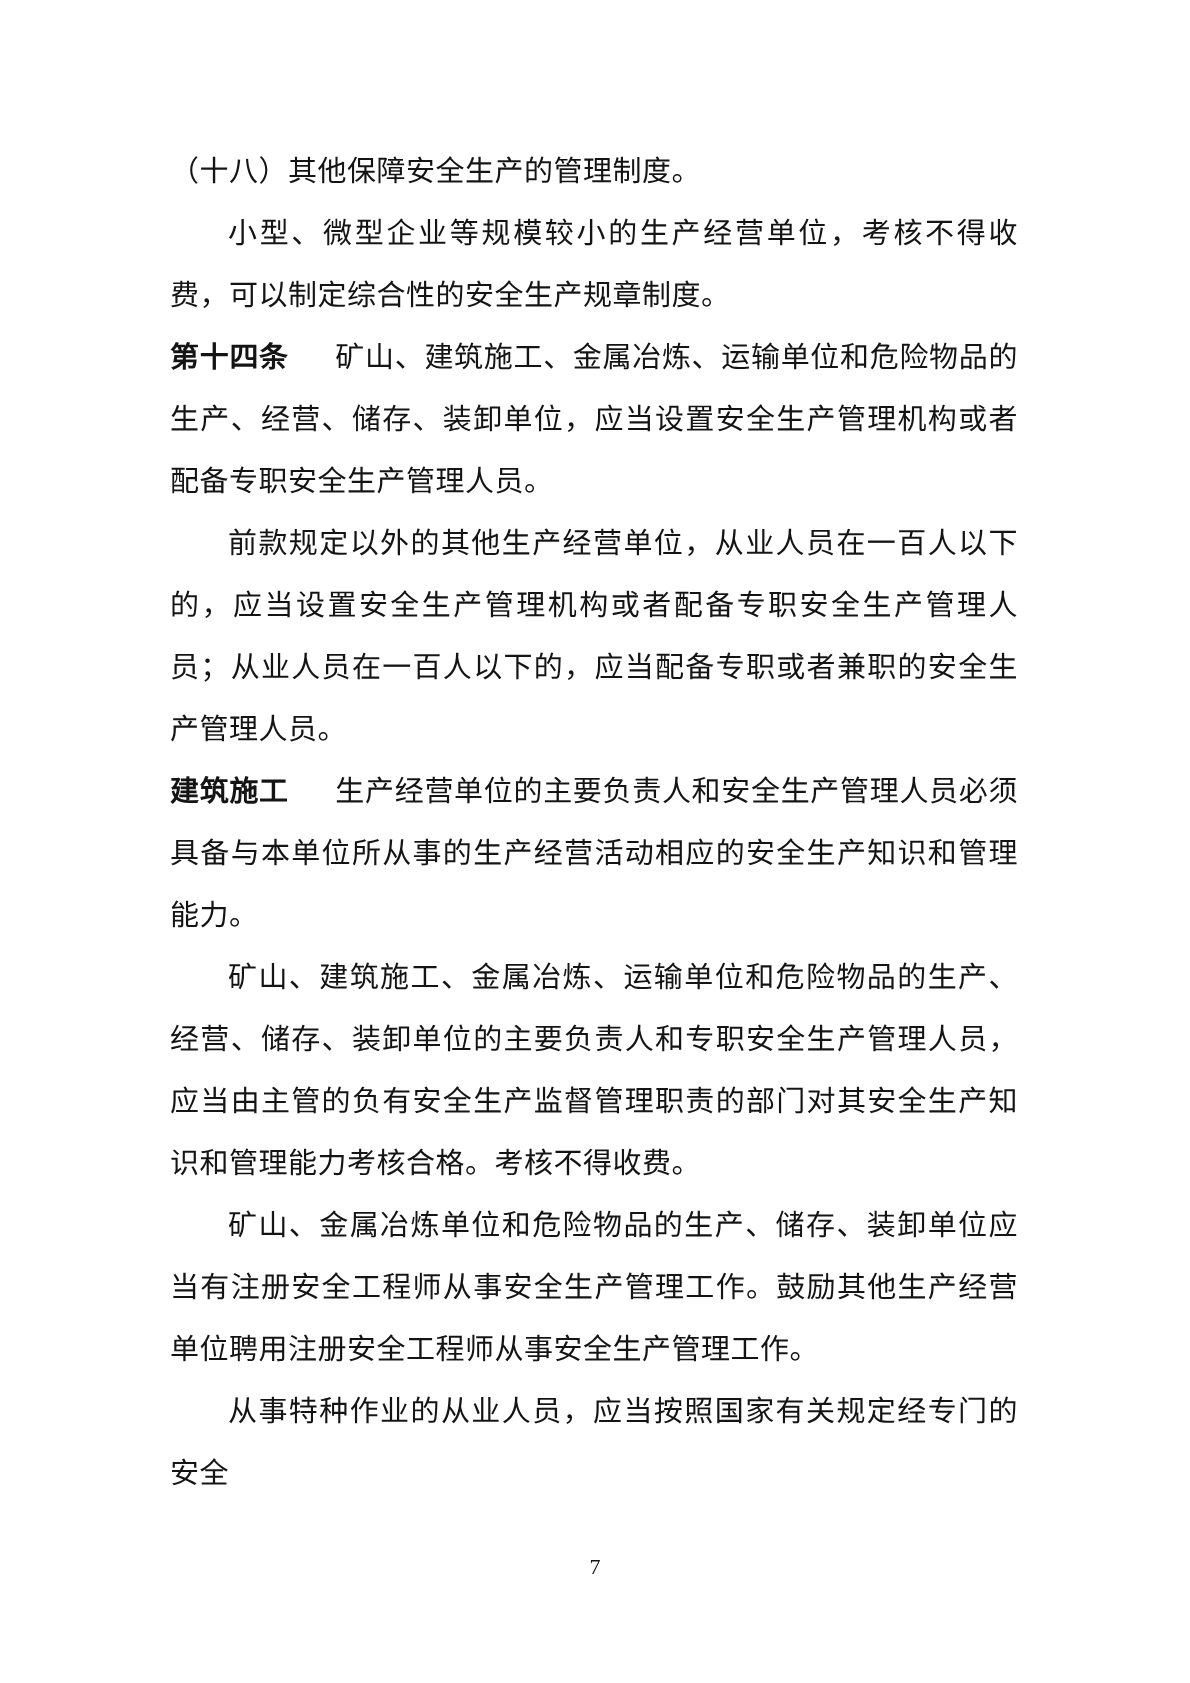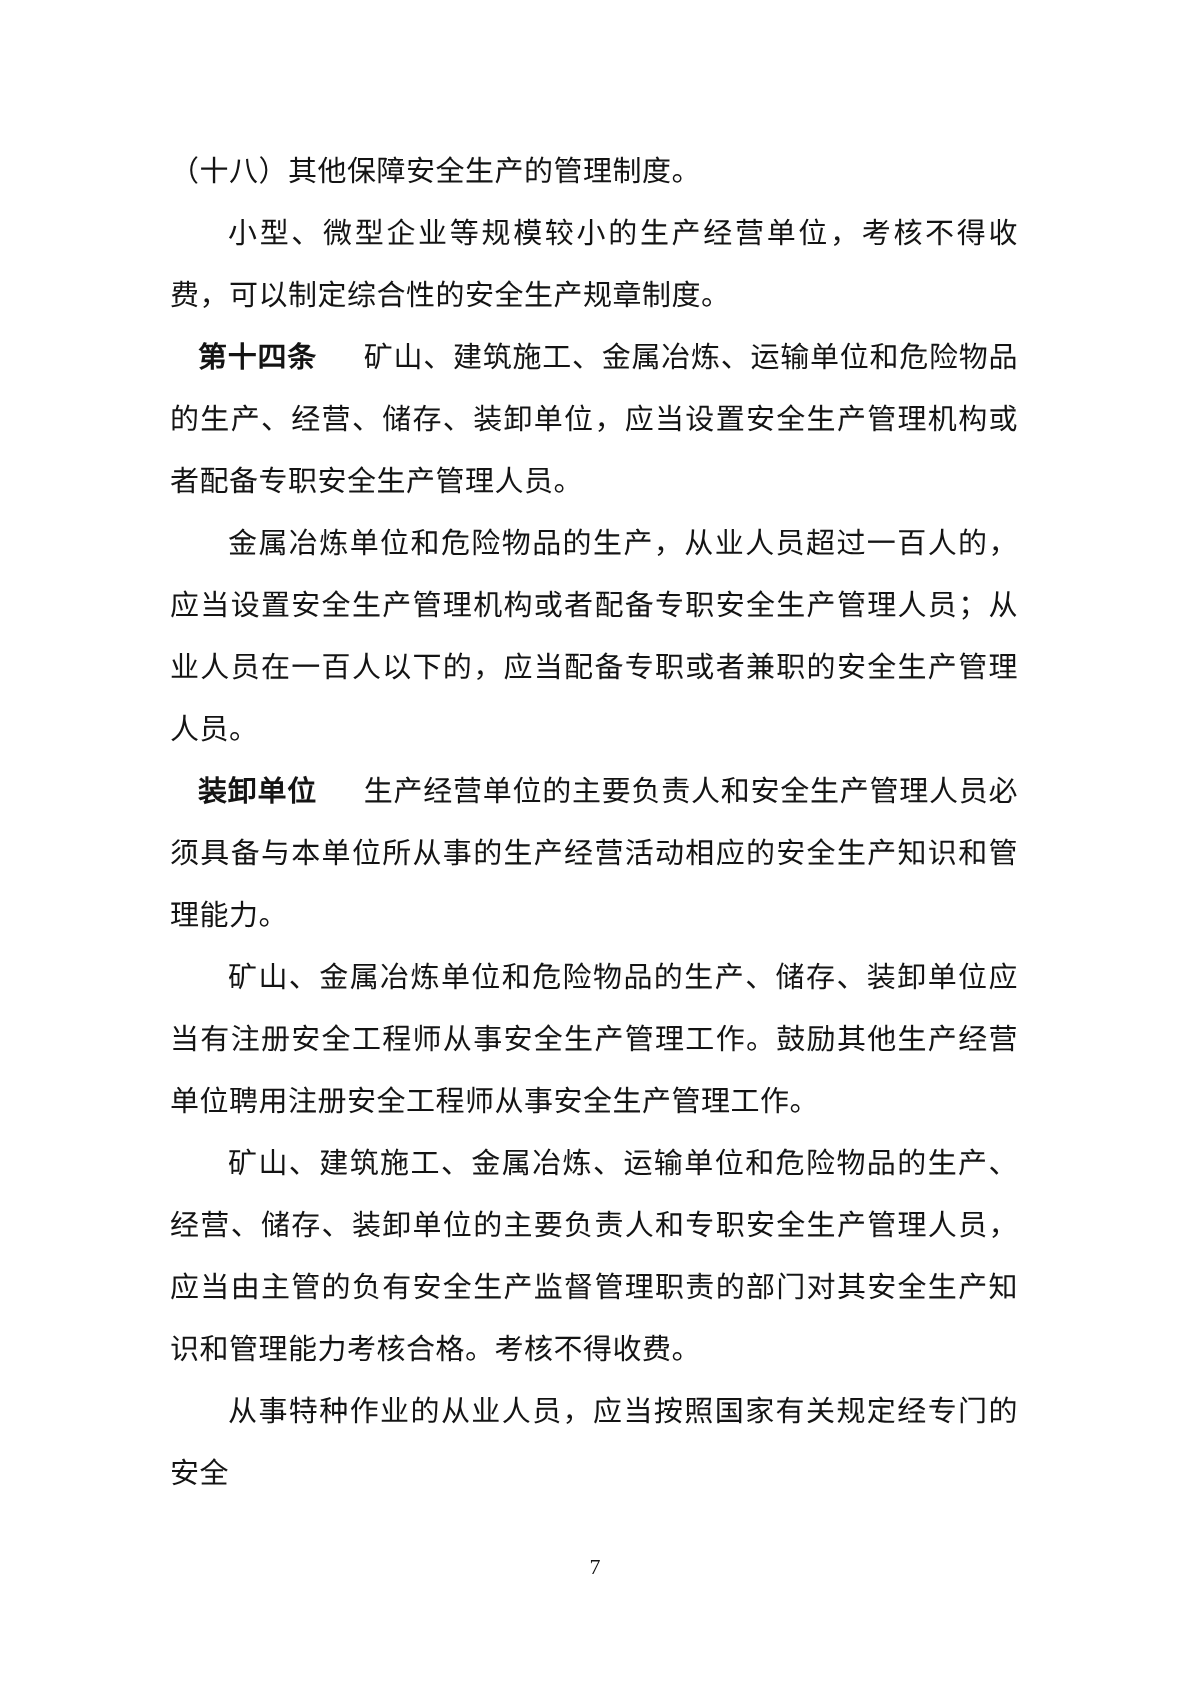--- a/index.html
+++ b/index.html
@@ -33,21 +33,20 @@
     padding: 0;
   }
   p.p-indent {
     text-indent: 2em;
   }
   p.p-article {
     text-indent: 0;
   }
   .article-no {
     font-weight: bold;
-    margin-left: 28px;
   }
   .hgap {
     display: inline-block;
     width: 1.6em;
   }
   .page-footer {
     position: absolute;
     left: 0;
     top: 1552px;
     width: 100%;
@@ -63,28 +62,28 @@
 <div class="page">
 
   <main class="doc-body">
 
     <p><span>（十八）其他保障安全生产的管理制度。</span></p>
 
     <p class="p-indent"><span>小型、微型企业等规模较小的生产经营单位，考核不得收费，可以制定综合性的安全生产规章制度。</span></p>
 
     <p class="p-article"><strong class="article-no">第十四条</strong><span class="hgap"></span><span>矿山、建筑施工、金属冶炼、运输单位和危险物品的生产、经营、储存、装卸单位，应当设置安全生产管理机构或者配备专职安全生产管理人员。</span></p>
 
-    <p class="p-indent"><span>金属冶炼单位和危险物品的生产，从业人员超过一百人的，应当设置安全生产管理机构或者配备专职安全生产管理人员；从业人员在一百人以下的，应当配备专职或者兼职的安全生产管理人员。</span></p>
+    <p class="p-indent"><span>前款规定以外的其他生产经营单位，从业人员在一百人以下的，应当设置安全生产管理机构或者配备专职安全生产管理人员；从业人员在一百人以下的，应当配备专职或者兼职的安全生产管理人员。</span></p>
 
 
-    <p class="p-article"><strong class="article-no">装卸单位</strong><span class="hgap"></span><span>生产经营单位的主要负责人和安全生产管理人员必须具备与本单位所从事的生产经营活动相应的安全生产知识和管理能力。</span></p>
+    <p class="p-article"><strong class="article-no">建筑施工</strong><span class="hgap"></span><span>生产经营单位的主要负责人和安全生产管理人员必须具备与本单位所从事的生产经营活动相应的安全生产知识和管理能力。</span></p>
+
+    <p class="p-indent"><span>矿山、建筑施工、金属冶炼、运输单位和危险物品的生产、经营、储存、装卸单位的主要负责人和专职安全生产管理人员，应当由主管的负有安全生产监督管理职责的部门对其安全生产知识和管理能力考核合格。考核不得收费。</span></p>
 
     <p class="p-indent"><span>矿山、金属冶炼单位和危险物品的生产、储存、装卸单位应当有注册安全工程师从事安全生产管理工作。鼓励其他生产经营单位聘用注册安全工程师从事安全生产管理工作。</span></p>
-
-    <p class="p-indent"><span>矿山、建筑施工、金属冶炼、运输单位和危险物品的生产、经营、储存、装卸单位的主要负责人和专职安全生产管理人员，应当由主管的负有安全生产监督管理职责的部门对其安全生产知识和管理能力考核合格。考核不得收费。</span></p>
 
     <p class="p-indent"><span>从事特种作业的从业人员，应当按照国家有关规定经专门的安全</span></p>
 
   </main>
 
   <footer class="page-footer">
     <span>7</span>
   </footer>
 
 </div>

